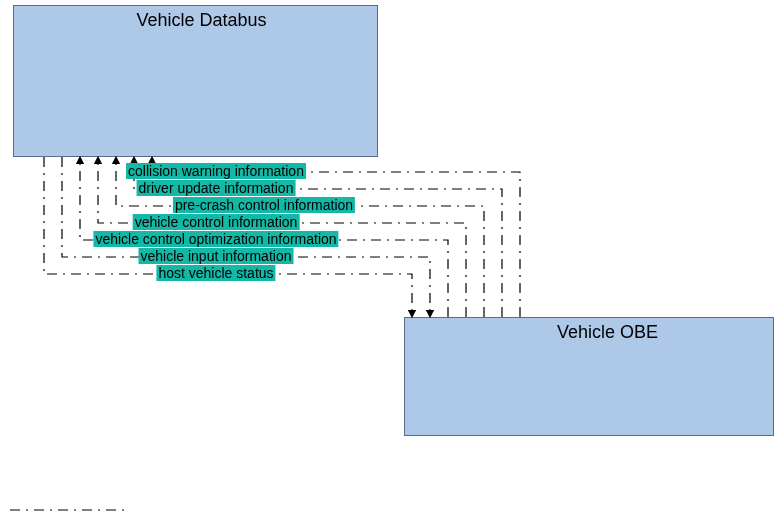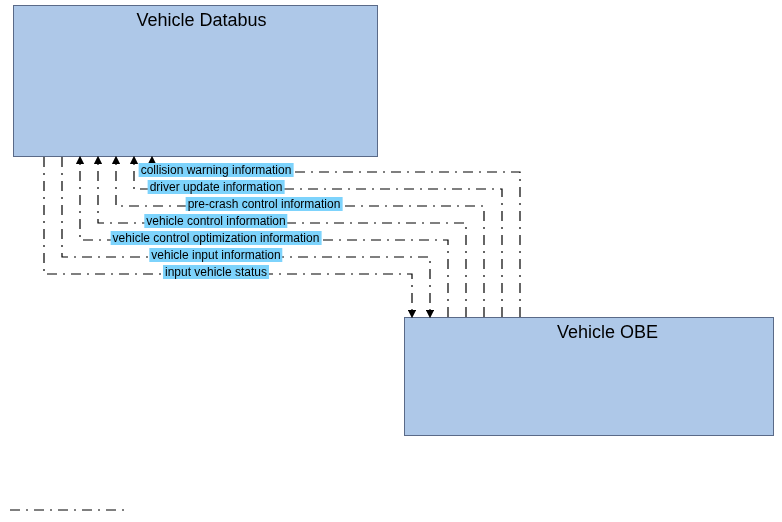--- a/index.html
+++ b/index.html
@@ -17,23 +17,23 @@
     background: #aec8e8;
     border: 1px solid #5a6a88;
     box-sizing: border-box;
     text-align: center;
     padding-top: 4px;
     font-size: 18px;
     color: #000000;
   }
   .flow-label {
     position: absolute;
-    font-size: 12px;
+    font-size: 14px;
     color: #000000;
-    background: #7dd3fc;
+    background: #14b8a6;
     padding: 0 2px;
     white-space: nowrap;
     transform: translateX(-50%);
   }
   .legend {
     position: absolute;
     left: 10px;
     bottom: 10px;
     display: flex;
     align-items: center;
@@ -74,20 +74,20 @@
     </g>
 </svg>
 
 <div id="flow-labels">
     <div class="flow-label" style="left: 216px; top: 163px;">collision warning information</div>
     <div class="flow-label" style="left: 216px; top: 180px;">driver update information</div>
     <div class="flow-label" style="left: 216px; top: 197px; margin-left: 48px;">pre-crash control information</div>
     <div class="flow-label" style="left: 216px; top: 214px;">vehicle control information</div>
     <div class="flow-label" style="left: 216px; top: 231px;">vehicle control optimization information</div>
     <div class="flow-label" style="left: 216px; top: 248px;">vehicle input information</div>
-    <div class="flow-label" style="left: 216px; top: 265px;">input vehicle status</div>
+    <div class="flow-label" style="left: 216px; top: 265px;">host vehicle status</div>
   </div>
 
 <div class="legend">
   <svg width="120" height="4">
     <line x1="0" y1="2" x2="120" y2="2" stroke="#000" stroke-width="1.2" stroke-dasharray="10 6 2 6"></line>
   </svg>
 </div>
 
 </body></html>

